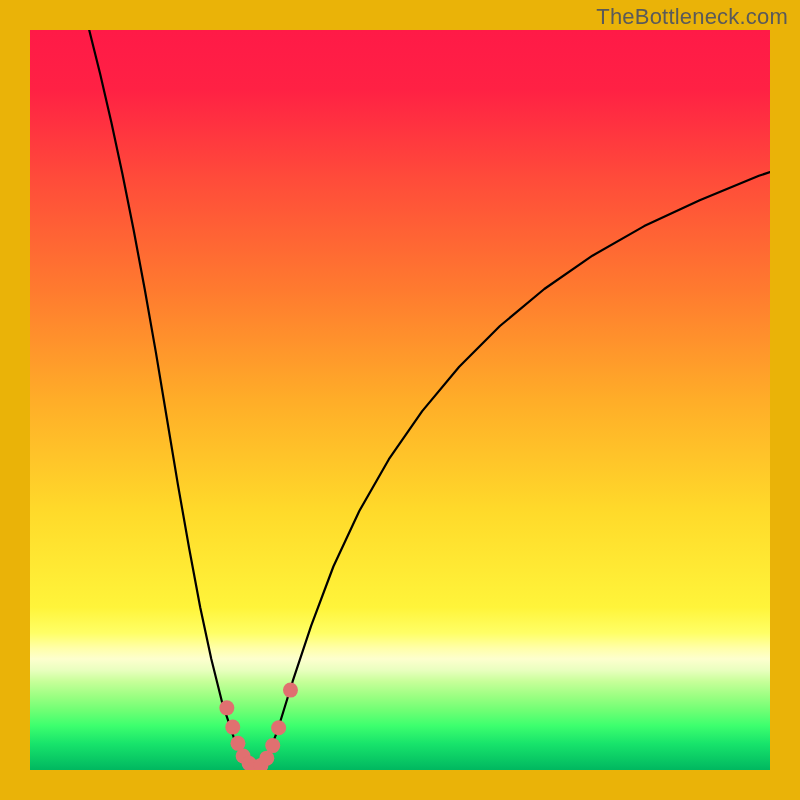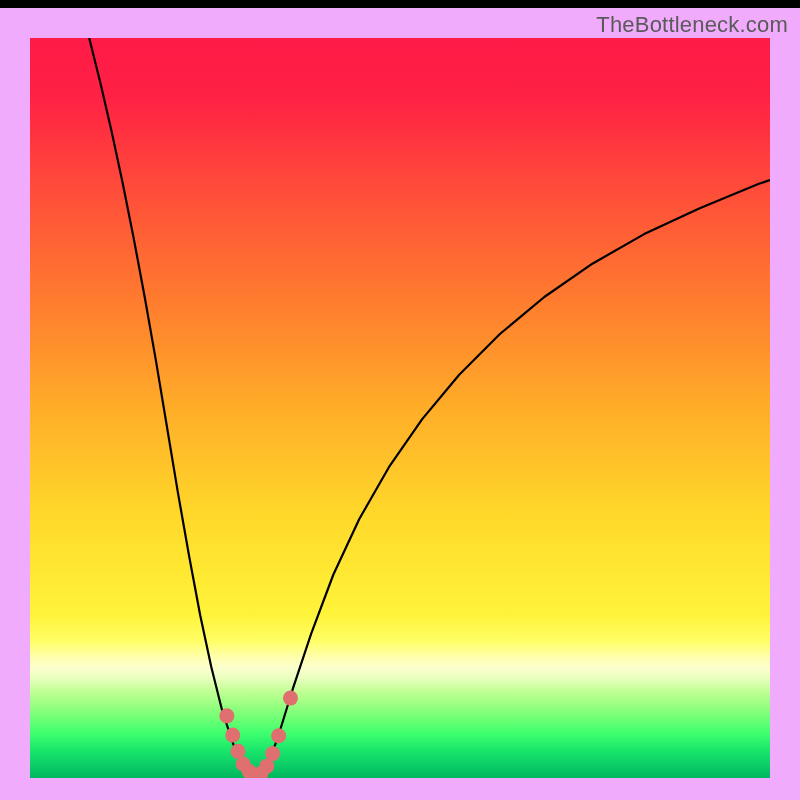--- a/index.html
+++ b/index.html
@@ -7,22 +7,21 @@
     padding: 0;
     width: 800px;
     height: 800px;
     background: #000;
     overflow: hidden;
     font-family: Arial, Helvetica, sans-serif;
   }
   .frame {
     position: absolute;
     inset: 0;
-    background: #f0abfc;
-    margin-top: 8px;
+    background: #eab308;
   }
   .plot-area {
     position: absolute;
     left: 30px;
     top: 30px;
     width: 740px;
     height: 740px;
   }
   .watermark {
     position: absolute;

